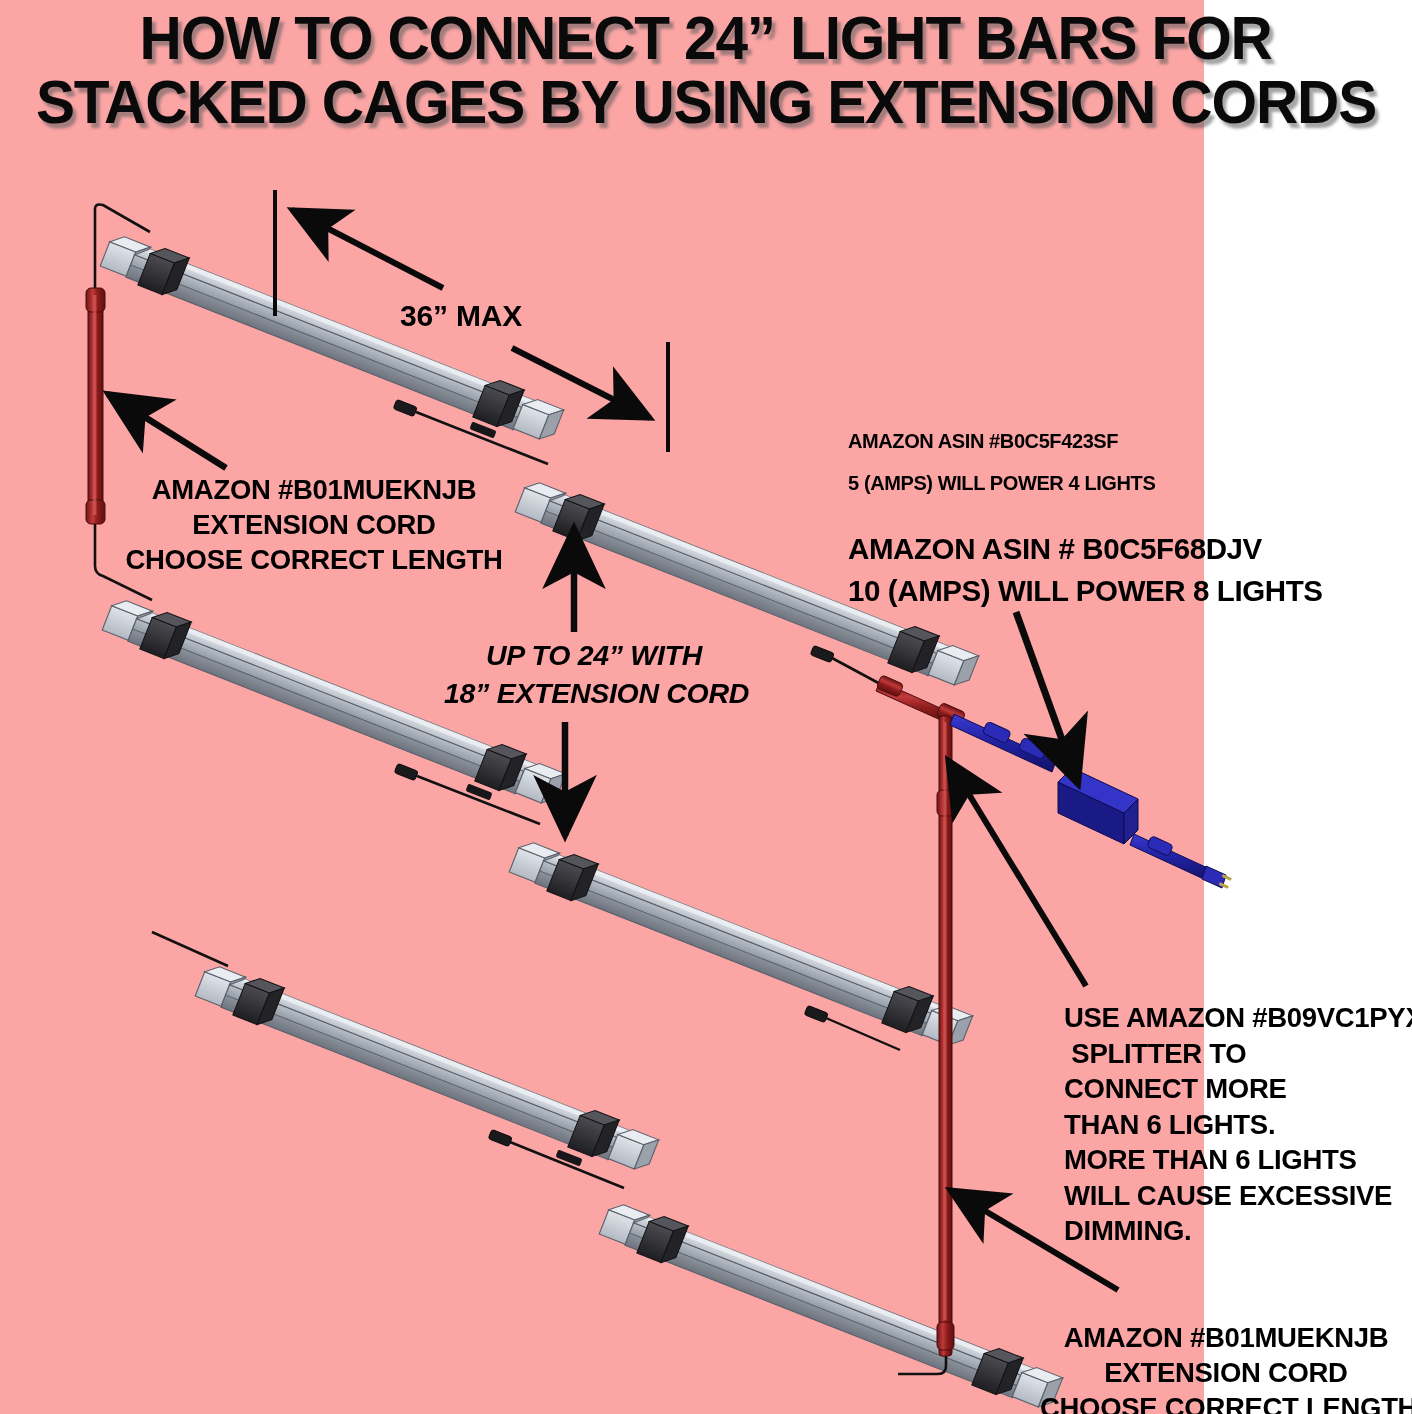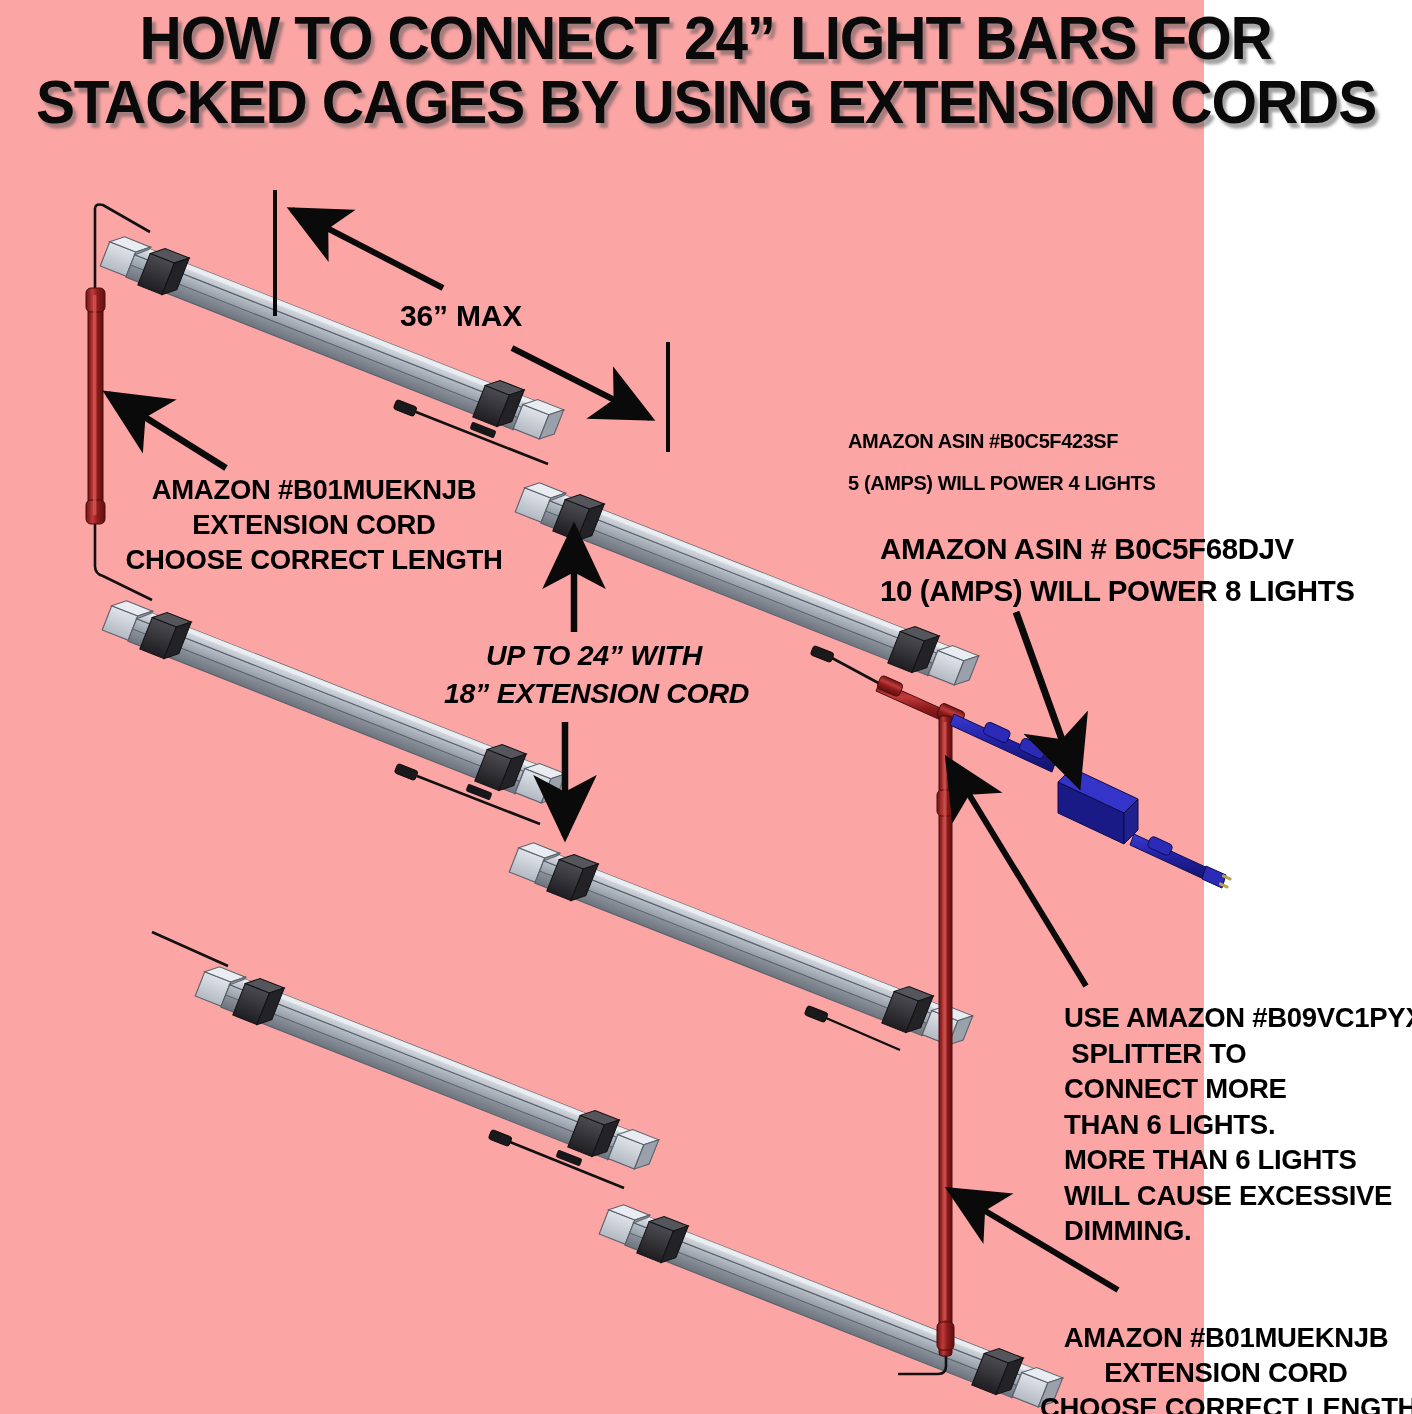--- a/index.html
+++ b/index.html
@@ -24,21 +24,21 @@
 
   
   .label{position:absolute;font-weight:bold;color:#000;white-space:pre;}
 
   #lbl-cord-left{left:84px;top:472px;width:460px;text-align:center;
       font-size:27.5px;line-height:35px;letter-spacing:-.3px;}
   #lbl-36max{left:400px;top:298px;font-size:30px;line-height:36px;letter-spacing:-.2px;}
   #lbl-24with18{left:444px;top:636px;width:300px;text-align:center;
       font-size:28.5px;line-height:38px;letter-spacing:-.3px;font-style:italic;}
   #lbl-asin5{left:848px;top:420px;font-size:20px;line-height:42px;letter-spacing:-.4px;}
-  #lbl-asin10{left:848px;top:528px;font-size:29.5px;line-height:42px;letter-spacing:-.4px;margin-left:32px;}
+  #lbl-asin10{left:848px;top:528px;font-size:29.5px;line-height:42px;letter-spacing:-.4px;}
   #lbl-splitter{left:1064px;top:1000px;font-size:27.5px;line-height:35.5px;
       letter-spacing:-.3px;text-align:left;}
   #lbl-cord-bottom{left:1040px;top:1320px;width:372px;text-align:center;
       font-size:27.5px;line-height:35px;letter-spacing:-.3px;}
 
   svg.art{position:absolute;left:0;top:0;width:1412px;height:1414px;
       pointer-events:none;}
 </style>
 </head>
 <body>

